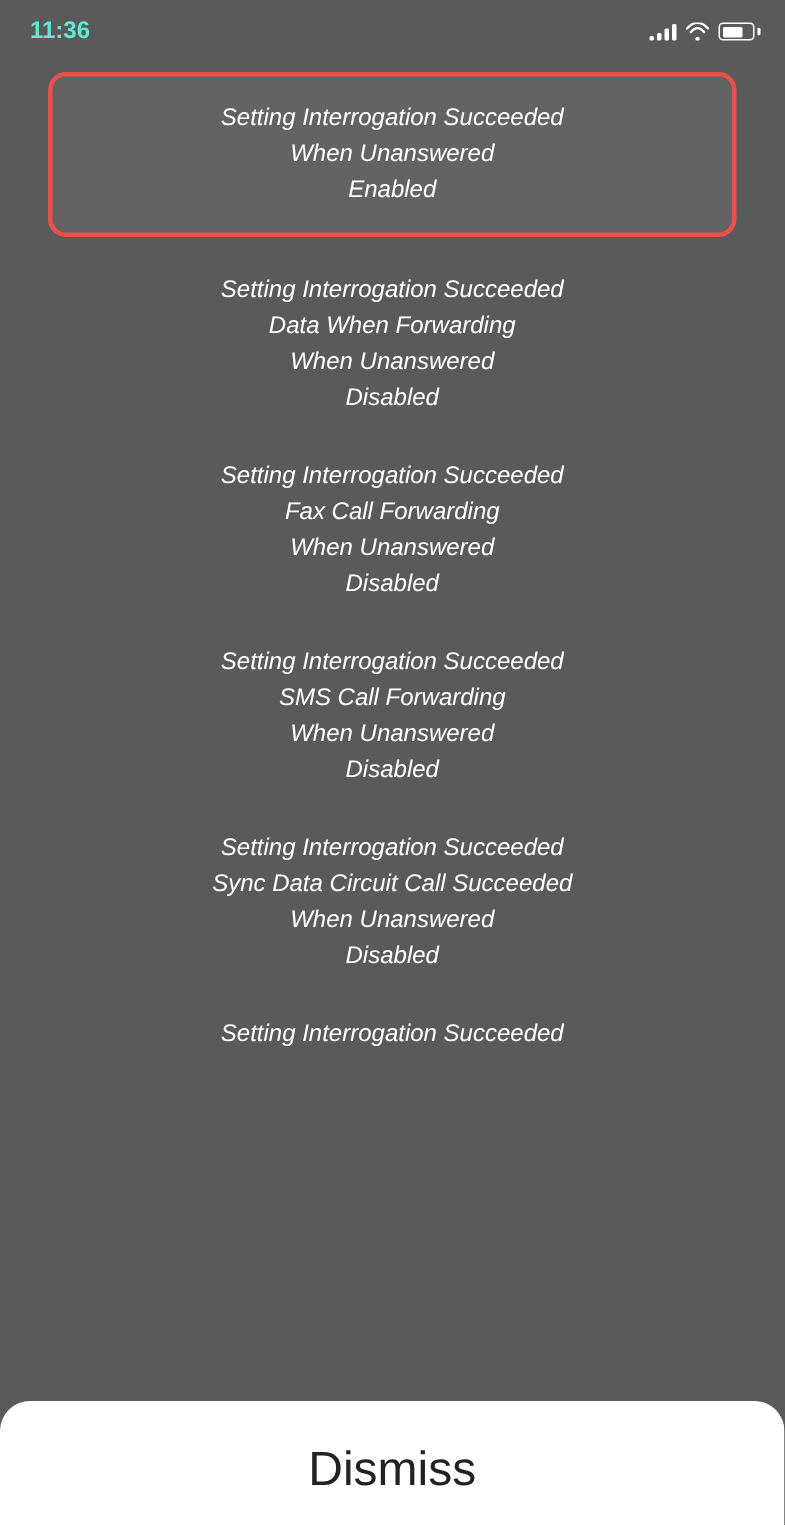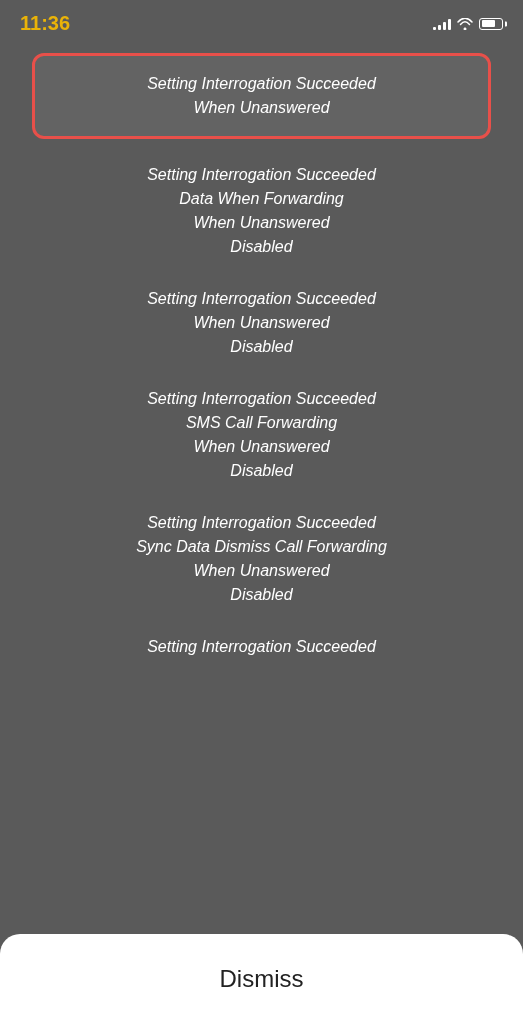--- a/index.html
+++ b/index.html
@@ -19,23 +19,23 @@
 
     .status-bar {
       display: flex;
       justify-content: space-between;
       align-items: center;
       padding: 12px 20px 8px;
       color: white;
     }
 
     .status-time {
-      font-size: 20px;
+      font-size: 16px;
       font-weight: 600;
-      color: #eab308;
+      color: #5eead4;
     }
 
     .status-icons {
       display: flex;
       align-items: center;
       gap: 6px;
     }
 
     .signal-bars {
       display: flex;
@@ -135,21 +135,21 @@
       right: 0;
       height: 90px;
       background: white;
       border-radius: 20px 20px 0 0;
       display: flex;
       align-items: center;
       justify-content: center;
     }
 
     .dismiss-button {
-      font-size: 24px;
+      font-size: 32px;
       font-weight: 500;
       color: #222;
       background: none;
       border: none;
       cursor: pointer;
       width: 100%;
       height: 100%;
       display: flex;
       align-items: center;
       justify-content: center;
@@ -181,53 +181,55 @@
   </div>
 </div>
 
 <div class="main-content">
   <div class="items-container">
 
     <div class="card-highlighted">
       <div class="card-text">
         <span class="line">Setting Interrogation Succeeded</span>
         <span class="line">When Unanswered</span>
+        <span class="line">Enabled</span>
       </div>
     </div>
 
     <div class="card-normal">
       <div class="card-text">
         <span class="line">Setting Interrogation Succeeded</span>
         <span class="line">Data When Forwarding</span>
         <span class="line">When Unanswered</span>
         <span class="line">Disabled</span>
       </div>
     </div>
 
     <div class="card-normal">
       <div class="card-text">
         <span class="line">Setting Interrogation Succeeded</span>
+        <span class="line">Fax Call Forwarding</span>
         <span class="line">When Unanswered</span>
         <span class="line">Disabled</span>
       </div>
     </div>
 
     <div class="card-normal">
       <div class="card-text">
         <span class="line">Setting Interrogation Succeeded</span>
         <span class="line">SMS Call Forwarding</span>
         <span class="line">When Unanswered</span>
         <span class="line">Disabled</span>
       </div>
     </div>
 
     <div class="card-normal">
       <div class="card-text">
         <span class="line">Setting Interrogation Succeeded</span>
-        <span class="line">Sync Data Dismiss Call Forwarding</span>
+        <span class="line">Sync Data Circuit Call Succeeded</span>
         <span class="line">When Unanswered</span>
         <span class="line">Disabled</span>
       </div>
     </div>
 
     <div class="card-normal">
       <div class="card-text">
         <span class="line">Setting Interrogation Succeeded</span>
       </div>
     </div>

